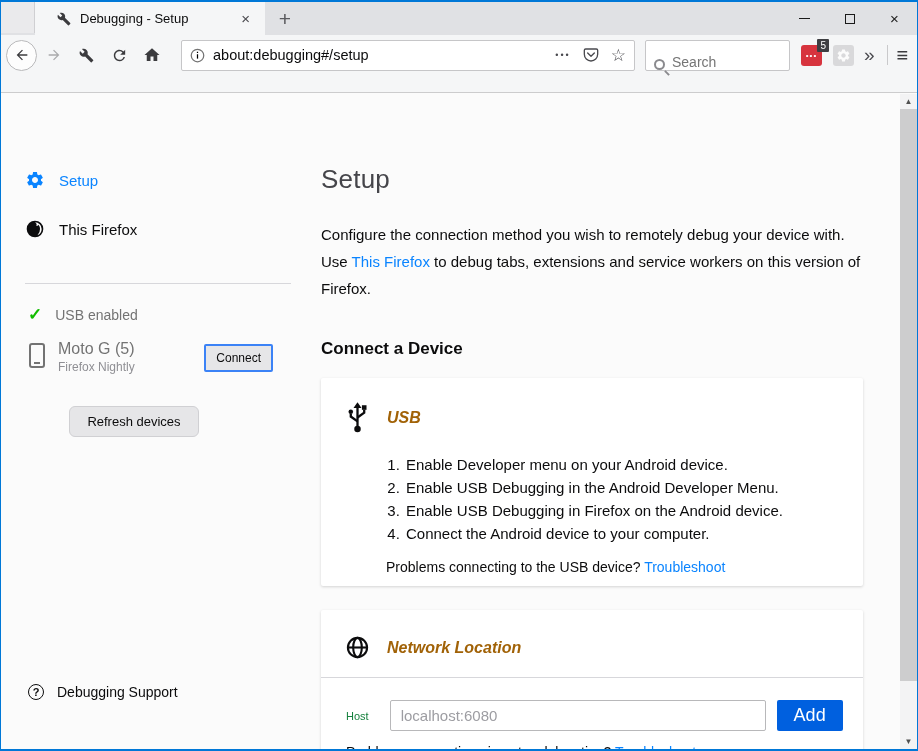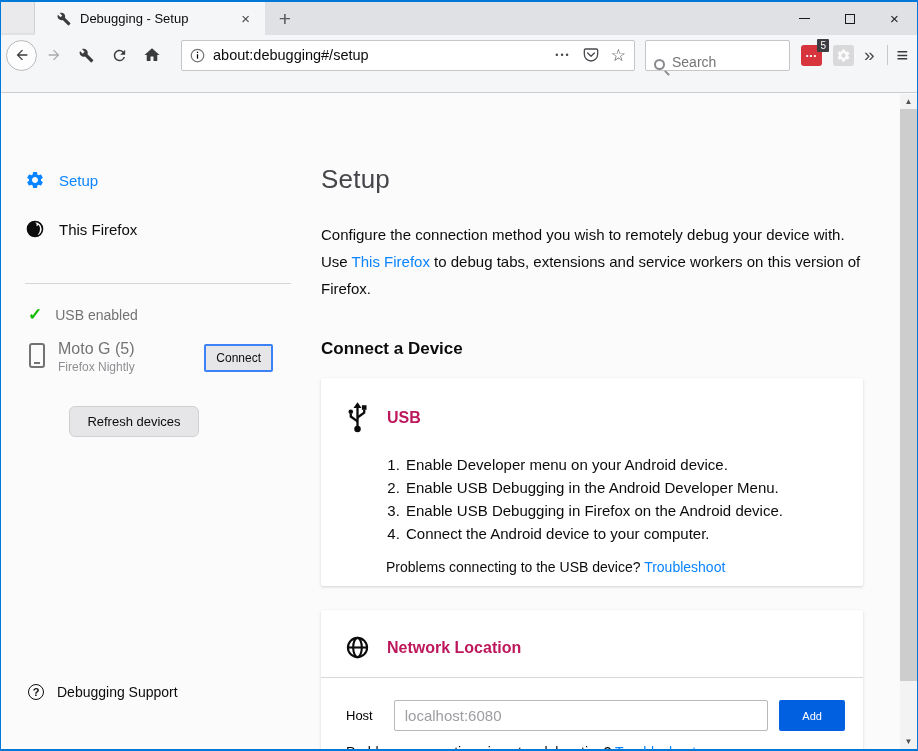--- a/index.html
+++ b/index.html
@@ -84,34 +84,34 @@
   .page-title { margin-top:70px; font-size:26px; font-weight:300; color:#45454a; letter-spacing:.2px; }
   .intro { margin-top:26px; font-size:15px; line-height:27px; color:#0c0c0d; }
   a.link { color:#0a84ff; text-decoration:none; }
   .section-heading { margin-top:37px; font-size:17px; font-weight:bold; color:#0c0c0d; }
 
   .card { background:#fff; border-radius:2px; box-shadow:0 1px 3px rgba(0,0,0,.16); }
   .card-usb { margin-top:19px; height:208px; position:relative; }
   .card-header { display:flex; align-items:center; padding:24px 20px 0 25px; }
   .card-icon { flex:0 0 auto; }
   .card-titles { margin-left:18px; flex:1; }
-  .card-title { font-size:16px; font-weight:bold; color:#be185d; }
+  .card-title { font-size:16px; font-weight:bold; color:#a16207;font-style:italic; }
   .card-sub { font-size:13px; color:#737373; margin-top:3px; }
   .gray-btn { background:#e4e4e6; border:none; border-radius:2px; font-size:13px; color:#0c0c0d; padding:10px 15px; font-family:"Liberation Sans",sans-serif; }
   .steps { margin:20px 0 0 83px; font-size:15px; color:#0c0c0d; line-height:23px; }
   .steps li { padding-left:2px; }
   .problems { font-size:14px; color:#0c0c0d; margin:14px 0 0 65px; }
 
   .card-net { margin-top:24px; height:220px; position:relative; }
   .card-net .card-header { padding-top:26px; padding-bottom:18px; border-bottom:1px solid #d7d7db; }
   .host-row { display:flex; align-items:center; padding:22px 18px 0 25px; }
-  .host-label { font-size:13px; color:#000000; flex:0 0 auto; }
+  .host-label { font-size:11px; color:#15803d; flex:0 0 auto; }
   .host-input { margin-left:21px; width:376px; height:31px; border:1px solid #b8b8ba; border-radius:2px; font-size:15px; padding:0 10px; color:#0c0c0d; font-family:"Liberation Sans",sans-serif; background:#fff; }
   .host-input::placeholder { color:#9d9da2; }
-  .add-btn { margin-left:11px; width:66px; height:31px; background:#0060df; color:#fff; border:none; border-radius:2px; font-size:11px; font-family:"Liberation Sans",sans-serif; }
+  .add-btn { margin-left:11px; width:66px; height:31px; background:#0060df; color:#fff; border:none; border-radius:2px; font-size:18px; font-family:"Liberation Sans",sans-serif; }
   .problems-net { margin:13px 0 0 25px; }
 
   svg { display:block; }
 </style>
 </head>
 <body>
 
 <svg width="0" height="0" style="position:absolute">
   <defs>
     <symbol id="i-wrench" viewBox="0 0 24 24">

